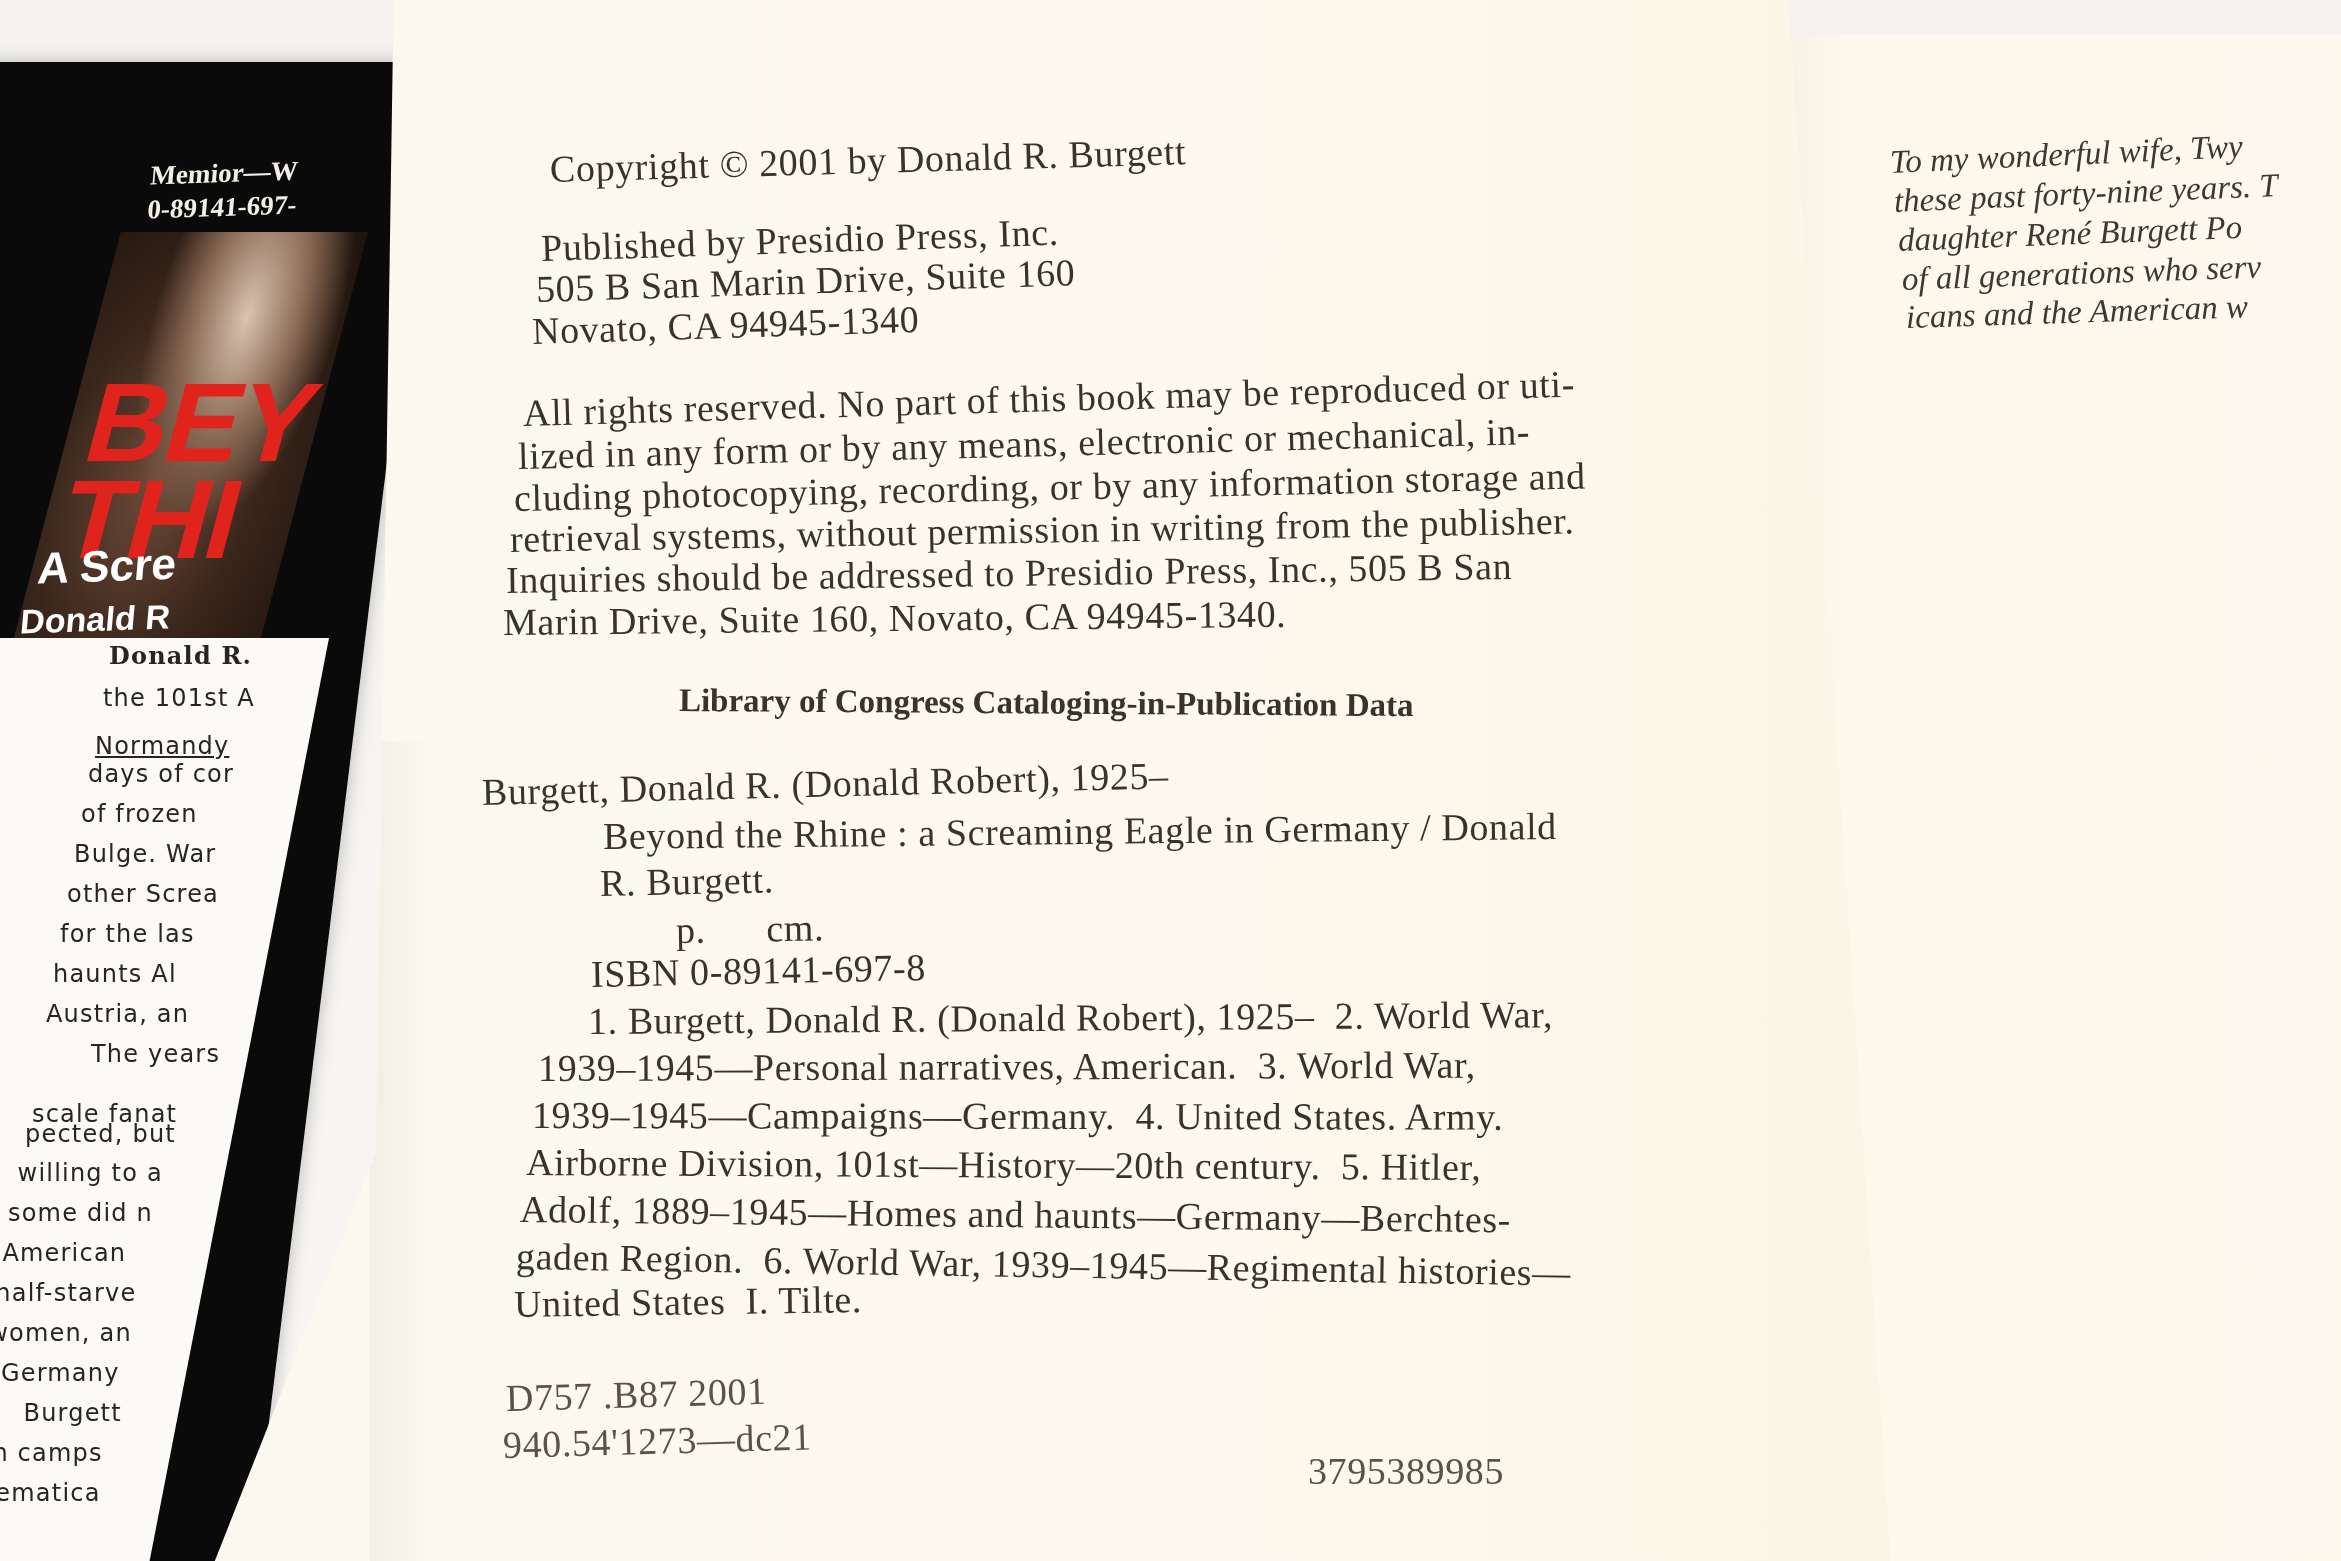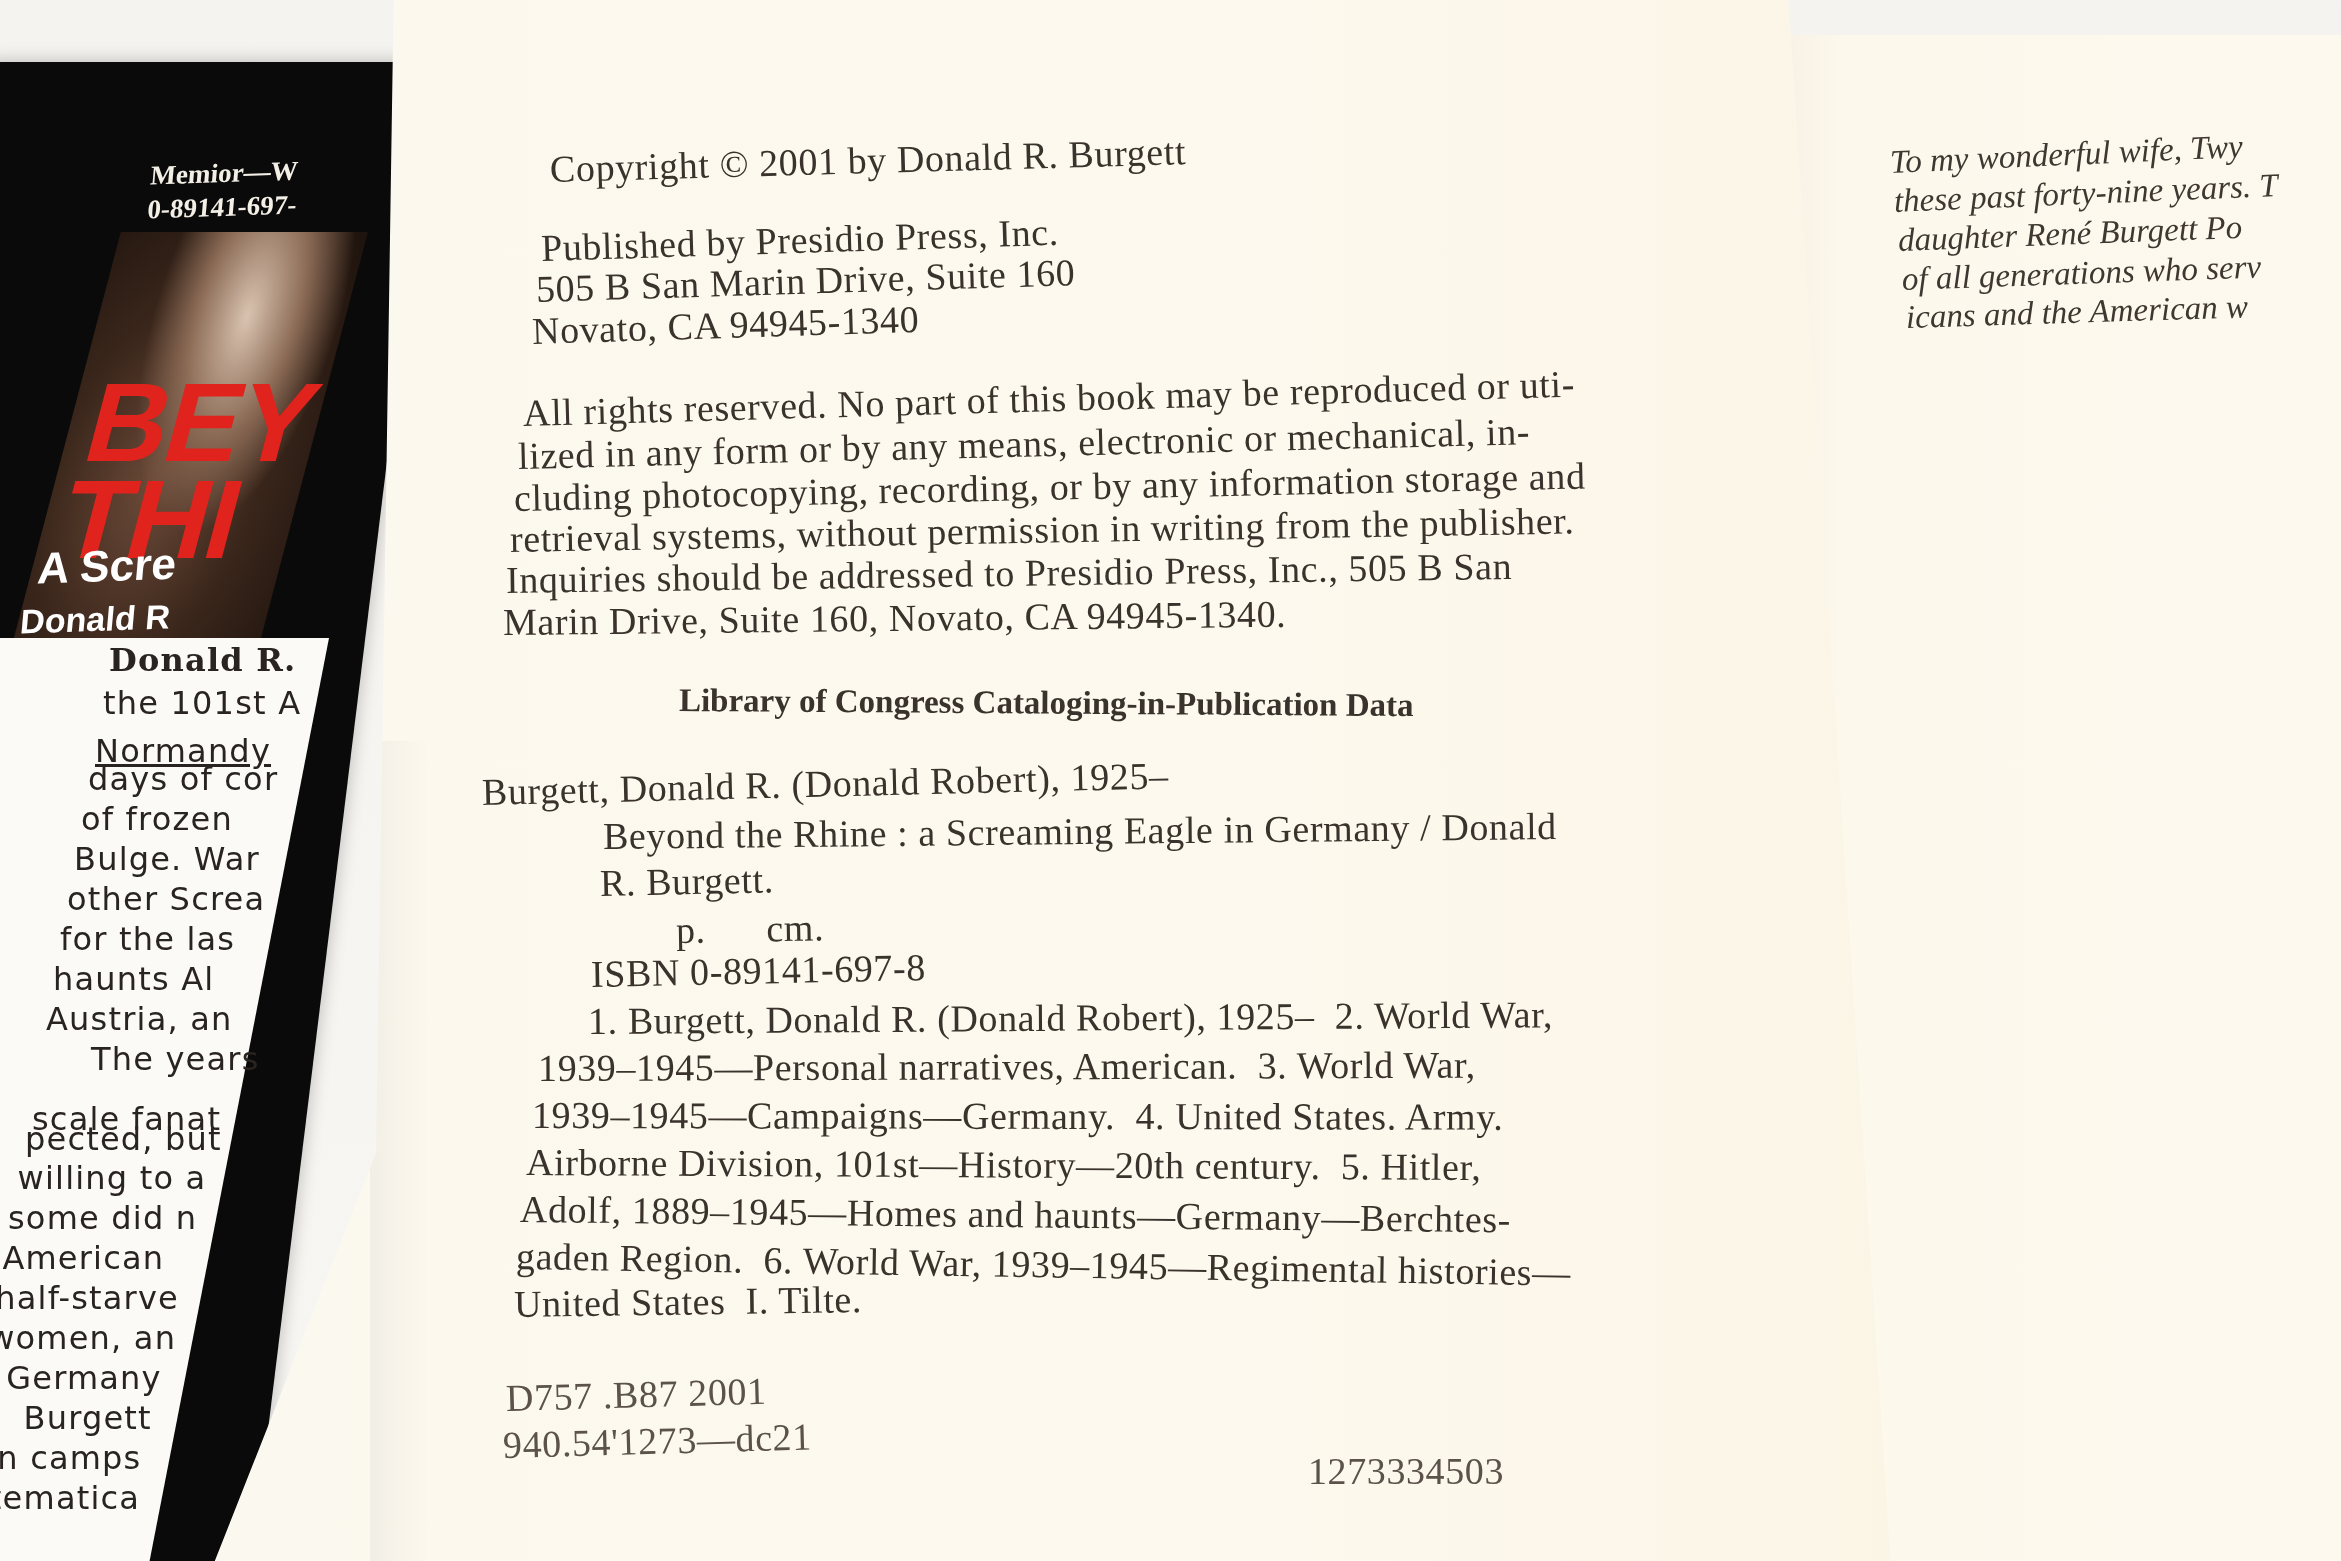--- a/index.html
+++ b/index.html
@@ -105,21 +105,21 @@
       position: absolute;
       left: 0;
       top: 641px;
       width: 353px;
       height: 941px;
     }
     .flap-line {
       position: absolute;
       color: #2a2420;
       font-family: "DejaVu Sans", sans-serif;
-      font-size: 32px;
+      font-size: 24px;
       white-space: nowrap;
       letter-spacing: 1.2px;
     }
     .flap-line.bold { font-weight: bold; font-family: "DejaVu Serif", serif; }
 
     
     .main-page {
       position: absolute;
       left: 200px;
       top: -23.5px;
@@ -248,16 +248,16 @@
   <div class="t body" style="left:588px; top:999px; transform:rotate(-0.4deg); white-space:pre;">1. Burgett, Donald R. (Donald Robert), 1925–  2. World War,</div>
   <div class="t body" style="left:538px; top:1046px; transform:rotate(-0.2deg); white-space:pre;">1939–1945—Personal narratives, American.  3. World War,</div>
   <div class="t body" style="left:532px; top:1093px; transform:rotate(0.1deg); white-space:pre;">1939–1945—Campaigns—Germany.  4. United States. Army.</div>
   <div class="t body" style="left:526px; top:1140px; transform:rotate(0.3deg); white-space:pre;">Airborne Division, 101st—History—20th century.  5. Hitler,</div>
   <div class="t body" style="left:520px; top:1187px; transform:rotate(0.6deg); white-space:pre;">Adolf, 1889–1945—Homes and haunts—Germany—Berchtes-</div>
   <div class="t body" style="left:516px; top:1234px; transform:rotate(0.9deg); white-space:pre;">gaden Region.  6. World War, 1939–1945—Regimental histories—</div>
   <div class="t body" style="left:514px; top:1282px; transform:rotate(-0.8deg); white-space:pre;">United States  I. Tilte.</div>
 
   <div class="t body muted" style="left:506px; top:1376px; transform:rotate(-1.6deg);">D757 .B87 2001</div>
   <div class="t body muted" style="left:503px; top:1423px; transform:rotate(-1.6deg);">940.54'1273—dc21</div>
-  <div class="t body muted" style="left:1308px; top:1449px;">1273334503</div>
+  <div class="t body muted" style="left:1308px; top:1449px;">3795389985</div>
 
 </div>
 
 
 </body></html>

